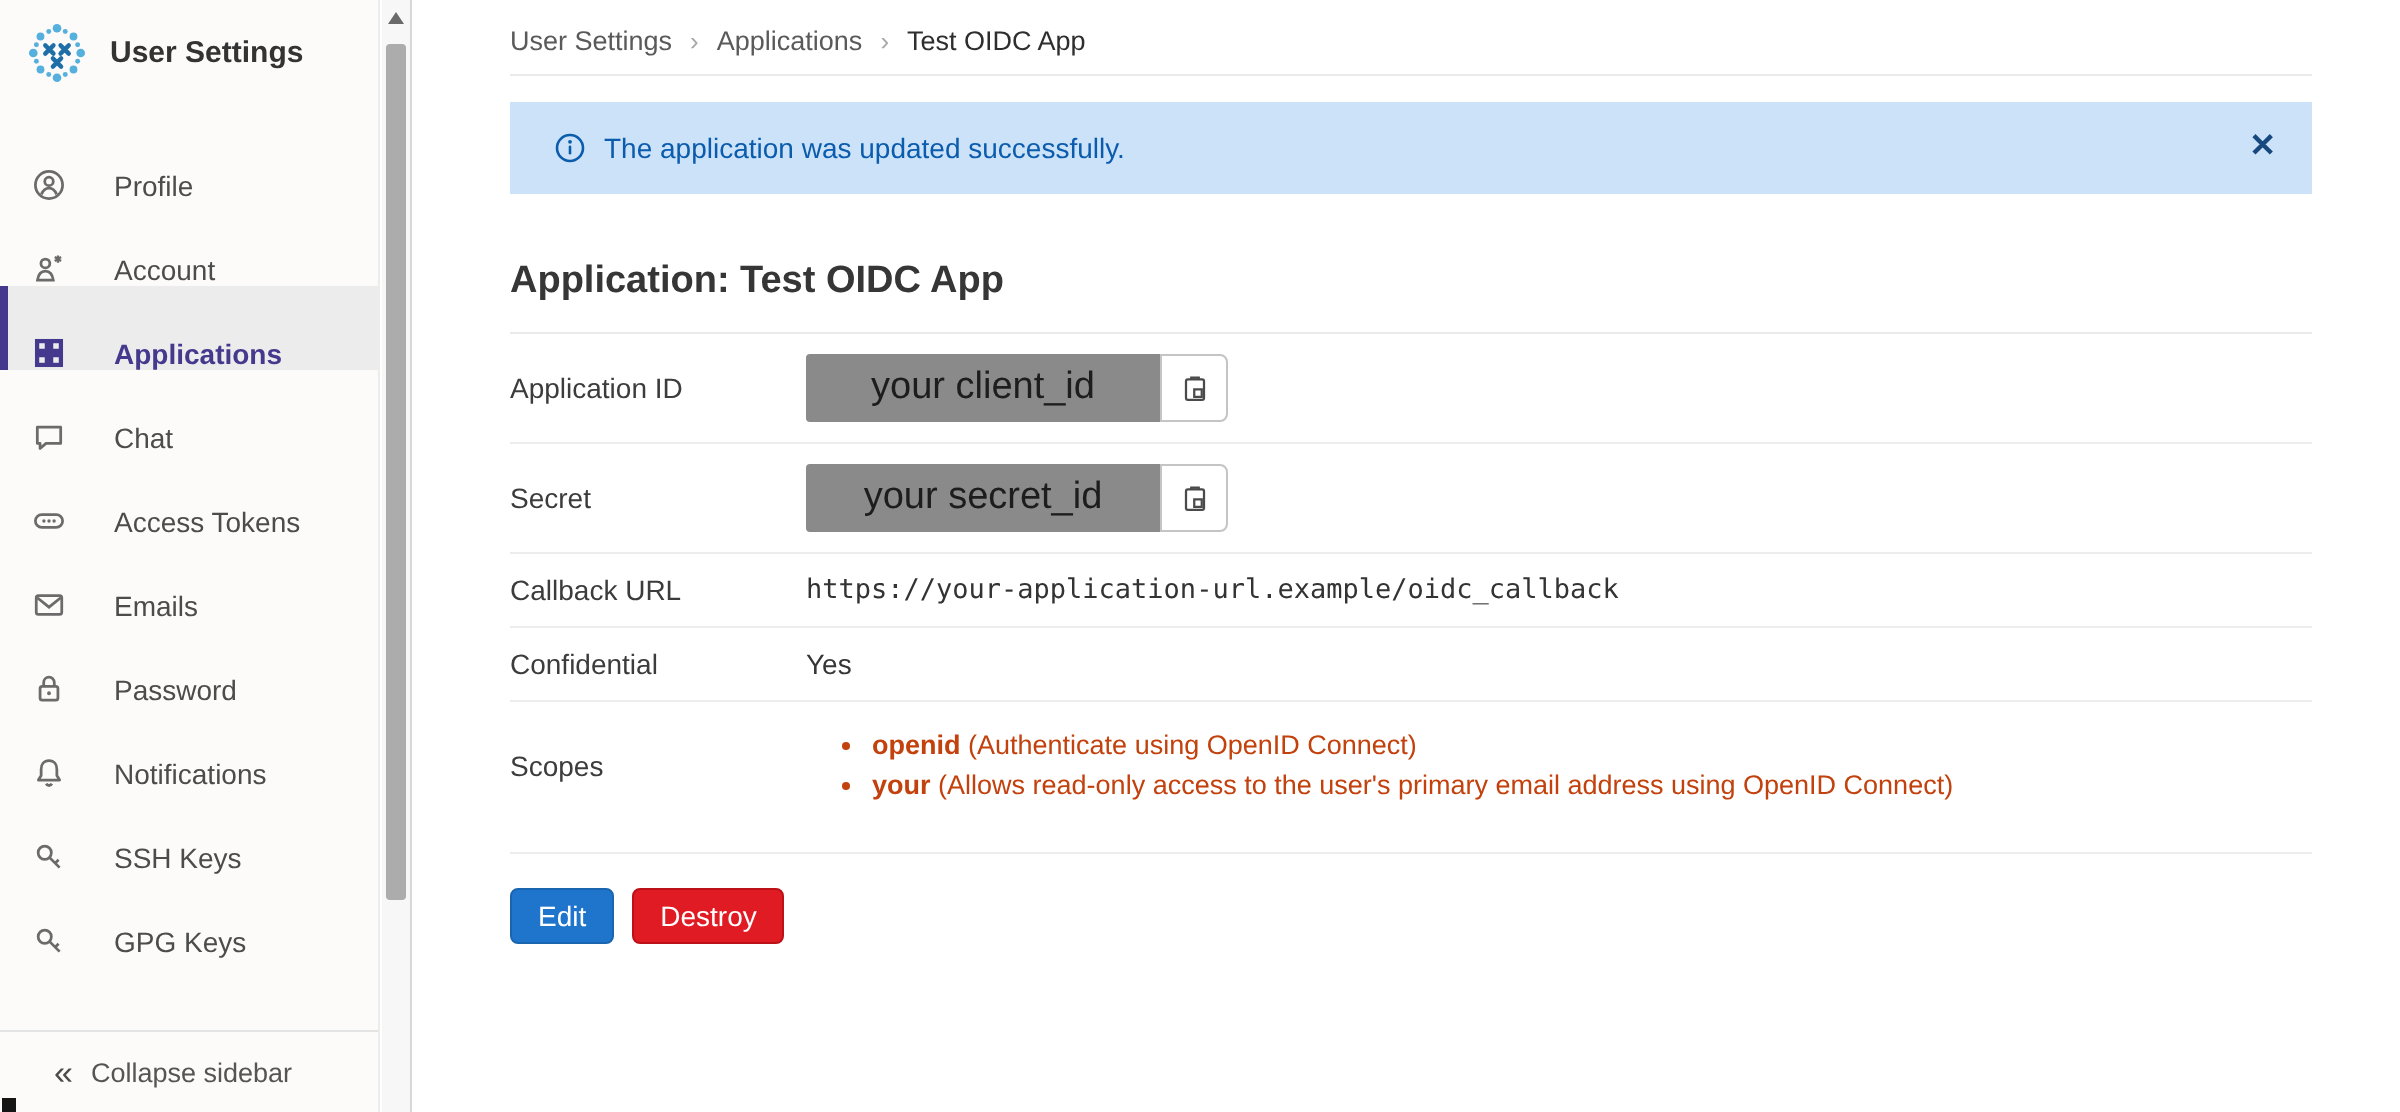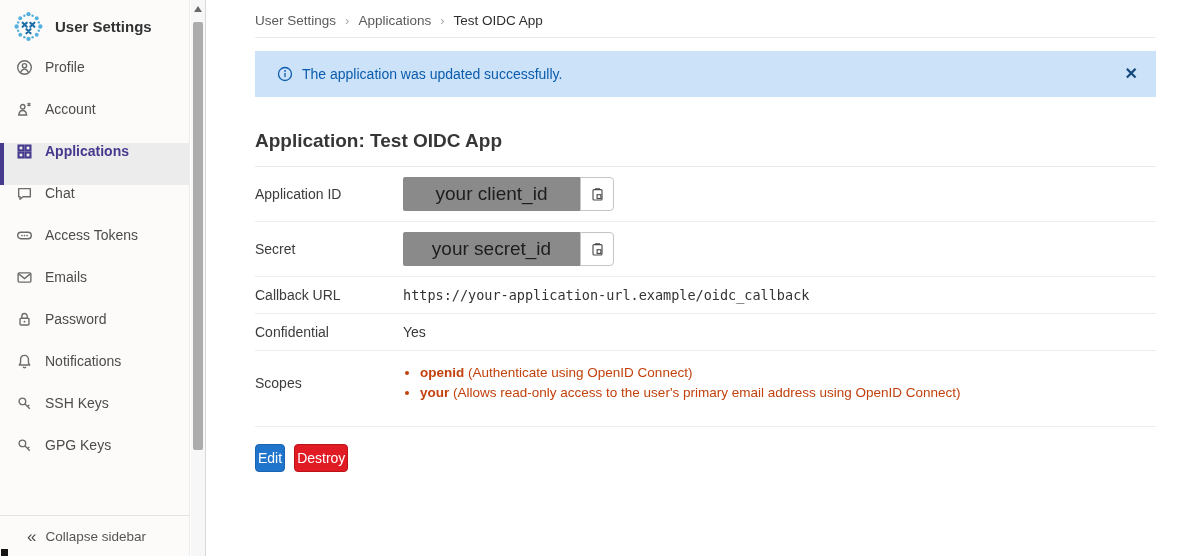--- a/index.html
+++ b/index.html
@@ -14,21 +14,21 @@
 
   
   .sidebar {
     position: absolute; left:0; top:0; width:190px; height:556px;
     background:#fcfbfa; border-right:1px solid #ececec;
   }
   .sidebar-header { display:flex; align-items:center; gap:10px; padding:10px 0 10px 12px; margin-bottom:6px; }
   .logo { width:33px; height:33px; flex:none; }
   .sidebar-title { font-size:15px; font-weight:bold; color:#333; }
   .nav-item {
-    display:flex; align-items:flex-start; gap:12px; height:42px;
+    display:flex; align-items:flex-end; gap:24px; height:42px;
     padding-left:12px; border-left:4px solid transparent;
     font-size:14px; color:#4c4c4c; cursor:pointer;
   }
   .nav-item .icn { width:17px; height:17px; flex:none; display:flex; align-items:center; justify-content:center; }
   .nav-item svg { stroke:#6b6b6b; }
   .nav-item.active {
     background:#ececec; border-left-color:#45398e;
     color:#45398e; font-weight:bold;
   }
   .nav-item.active svg { stroke:#45398e; }
@@ -76,21 +76,21 @@
     margin-left:auto; background:none; border:none; color:#17497e;
     font-size:16px; font-weight:bold; cursor:pointer; line-height:1;
     font-family:"Liberation Sans", sans-serif;
   }
 
   .page-title { margin-top:33px; font-size:19px; font-weight:bold; color:#363636; }
   .divider.title { margin-top:14px; }
 
   .row { display:flex; align-items:center; border-bottom:1px solid #ededed; padding:10px 0; font-size:14px; }
   .row-label { width:148px; flex:none; color:#3c3c3c; }
-  .row.scopes { align-items:center; padding:12px 0 24px; }
+  .row.scopes { align-items:center; padding:12px 0 24px;gap:16px; }
 
   .value-group { display:flex; align-items:stretch; height:34px; }
   .value-box {
     width:177px; background:#8a8a8a; color:#1d1d1d; font-size:19px;
     display:flex; align-items:center; justify-content:center;
     border-radius:2px 0 0 2px; font-family:"Liberation Sans", sans-serif;
   }
   .copy-btn {
     width:34px; background:#fff; border:1px solid #c4c4c4;
     border-radius:0 4px 4px 0; display:flex; align-items:center; justify-content:center;
@@ -98,21 +98,21 @@
   }
 
   .mono { font-family:"DejaVu Sans Mono", monospace; font-size:13.5px; color:#333; }
 
   .scopes-list { margin:0; padding-left:17px; font-size:13.5px; color:#c2410c; list-style:disc; }
   .scopes-list li { line-height:19.5px; }
   .scope-name { font-weight:bold; }
 
   .actions { margin-top:17px; display:flex; gap:9px; }
   .btn {
-    font-size:14px; padding:5px 2px; border-radius:4px; color:#fff;
+    font-size:14px; padding:5px 13px; border-radius:4px; color:#fff;
     border:1px solid transparent; cursor:pointer; font-family:"Liberation Sans", sans-serif;
   }
   .btn-edit { background:#1f75cb; border-color:#1a65af; }
   .btn-destroy { background:#e01b24; border-color:#bd1118; }
 
   .cursor-artifact { position:absolute; left:1px; bottom:0; width:7px; height:7px; background:#151515; }
 </style>
 </head>
 <body>
 

